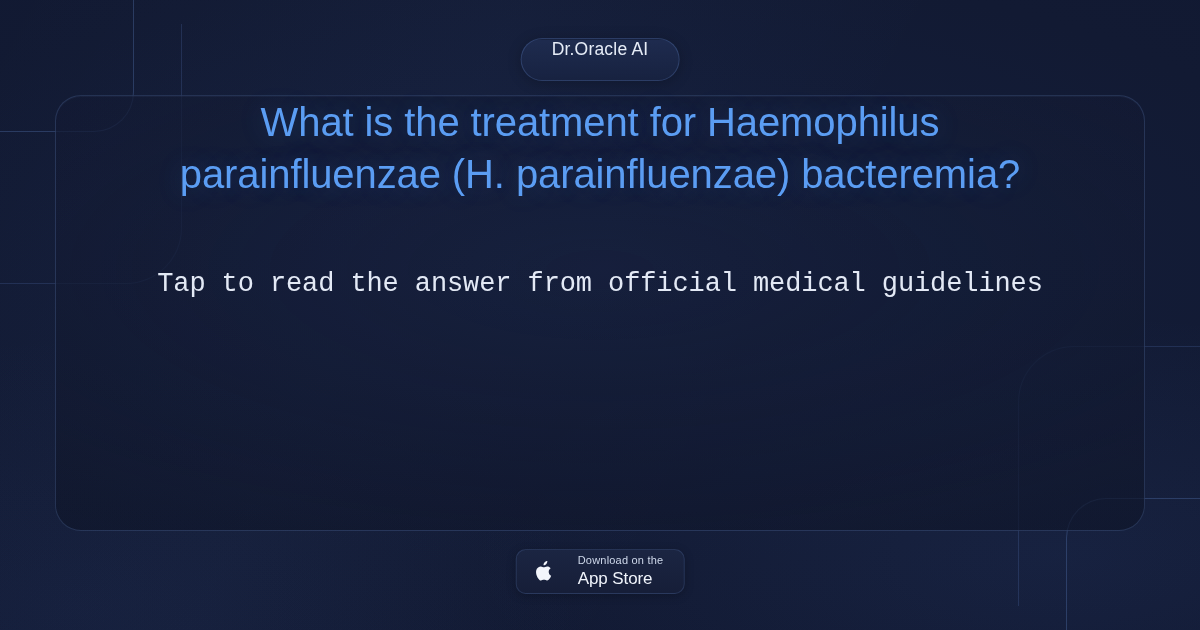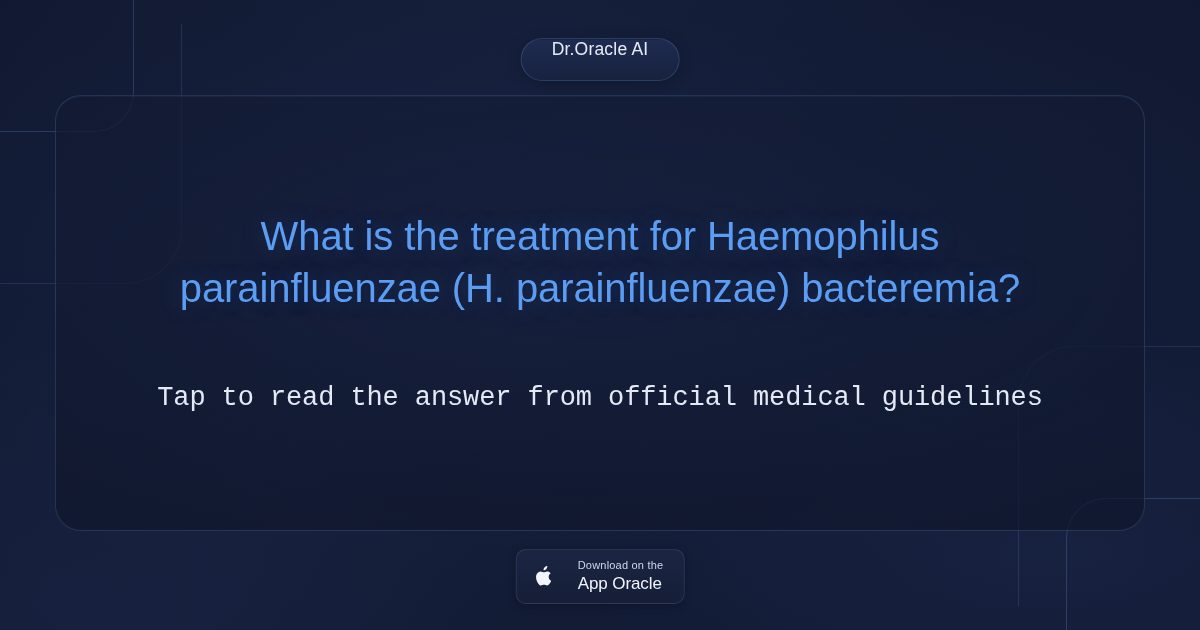--- a/index.html
+++ b/index.html
@@ -97,21 +97,21 @@
     position:absolute;
     left:55px; top:95px;
     width:1090px; height:436px;
     border-radius:26px;
     border:1px solid rgba(120,160,230,0.20);
     background:
       radial-gradient(120% 110% at 50% 40%, rgba(24,34,64,0.55) 0%, rgba(17,24,46,0.35) 60%, rgba(14,20,38,0.30) 100%),
       linear-gradient(180deg, rgba(20,28,54,0.55) 0%, rgba(15,21,41,0.55) 100%);
     box-shadow:inset 0 1px 0 rgba(150,185,245,0.05);
     display:flex; flex-direction:column;
-    align-items:center; justify-content:center;
+    align-items:center; 
     padding:0 52px;
   }
 
   .question {
     text-align:center;
     font-size:40px;
     line-height:1.30;
     font-weight:400;
     color:#5b9df3;
     letter-spacing:-0.1px;
@@ -134,21 +134,21 @@
   .store-row {
     position:absolute;
     left:50%; transform:translateX(-50%);
     top:549px;
     display:flex;
     gap:21px;
   }
   .store-badge {
     display:flex; align-items:center;
     gap:24px;
-    height:55px;
+    height:45px;
     padding:0 20px 0 17px;
     border-radius:10px;
     background:linear-gradient(180deg, #1b2542 0%, #161e38 100%);
     border:1px solid rgba(120,160,230,0.17);
     box-shadow:0 2px 10px rgba(0,0,0,0.22);
     text-decoration:none;
   }
   .store-icon {
     width:20px; height:24px;
     display:flex; align-items:center; justify-content:center;
@@ -195,18 +195,18 @@
 
   <div class="store-badge">
     <span class="store-icon">
       <svg viewBox="0 0 18 22" width="17" height="21" aria-hidden="true">
         <path fill="#f2f5fb" d="M12.3 0c.1 1.1-.33 2.2-1.02 3-0.72.84-1.9 1.48-3.03 1.4-.13-1.07.4-2.2 1.05-2.9C10.05.6 11.26.05 12.3 0z"></path>
         <path fill="#f2f5fb" d="M15.9 7.65c-.2.12-2.2 1.28-2.17 3.76.03 2.97 2.6 3.95 2.63 3.97-.02.07-.41 1.42-1.36 2.8-.81 1.2-1.66 2.4-3 2.42-1.3.03-1.74-.77-3.24-.77-1.5 0-1.98.75-3.22.8-1.29.05-2.27-1.3-3.1-2.49C.75 15.7-.55 11.22 1.22 8.2c.88-1.5 2.45-2.45 4.15-2.48 1.26-.02 2.45.85 3.22.85.77 0 2.22-1.05 3.74-.9.64.03 2.43.26 3.57 1.98z"></path>
       </svg>
     </span>
     <span class="store-text">
       <span class="store-small">Download on the</span>
-      <span class="store-large">App Oracle</span>
+      <span class="store-large">App Store</span>
     </span>
   </div>
 
 
 </div>
 
 </body></html>

